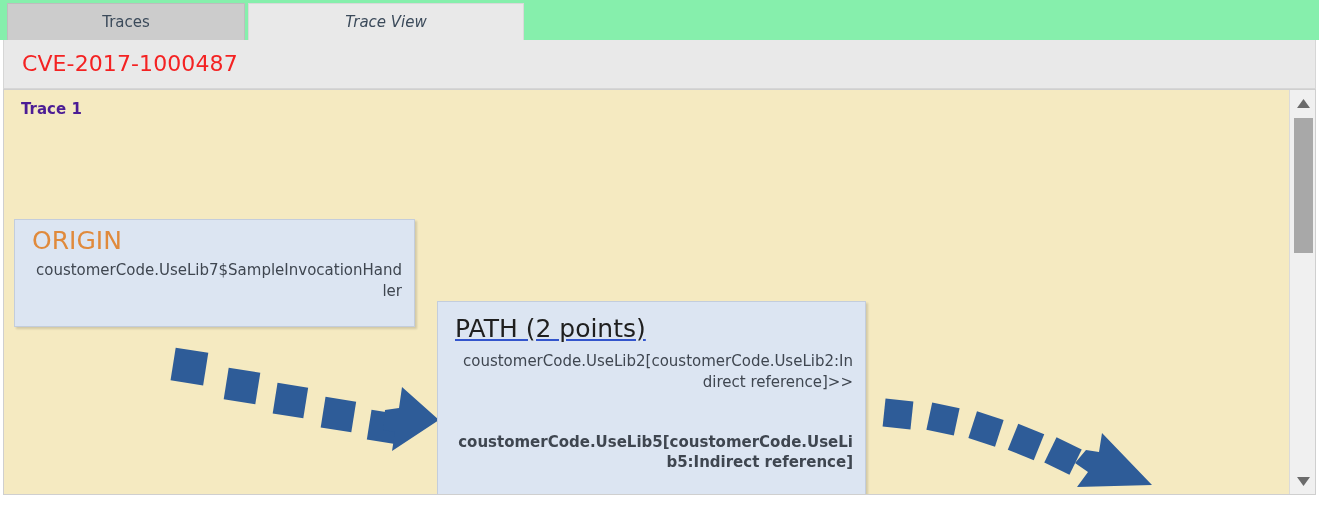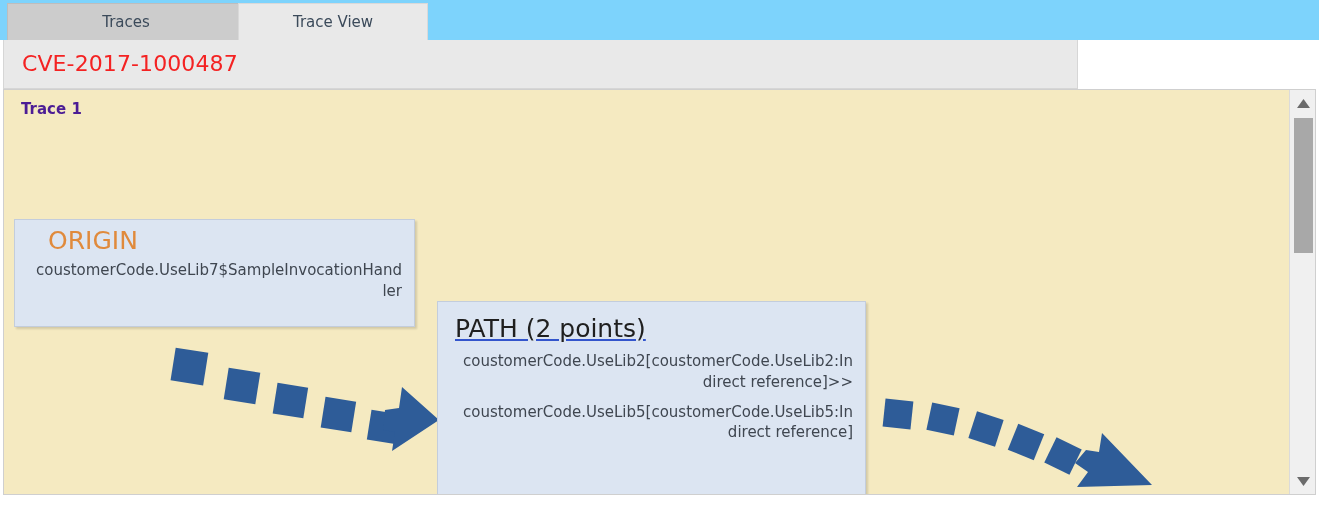--- a/index.html
+++ b/index.html
@@ -17,21 +17,21 @@
     width: 1319px;
     height: 505px;
     background: #ffffff;
   }
 
   
   .tabstrip {
     position: absolute;
     left: 0; top: 0;
     width: 1319px; height: 40px;
-    background: #7dd3fc;
+    background: #86efac;
   }
   .tab {
     position: absolute;
     top: 3px;
     height: 37px;
     display: flex;
     align-items: center;
     justify-content: center;
     font-size: 15px;
     color: #3b4a5a;
@@ -39,32 +39,33 @@
     user-select: none;
   }
   .tab-inactive {
     left: 7px;
     width: 238px;
     background: #cccccc;
     border: 1px solid #bdbdbd;
     border-bottom: none;
   }
   .tab-active {
-    left: 238px;
-    width: 190px;
+    left: 248px;
+    width: 276px;
     background: #e9e9e9;
     border: 1px solid #d9d9d9;
     border-bottom: none;
+    font-style: italic;
   }
 
   
   .cve-header {
     position: absolute;
     left: 3px; top: 40px;
-    width: 1075px; height: 49px;
+    width: 1313px; height: 49px;
     background: #e9e9e9;
     border: 1px solid #d6d6d6;
     border-top: none;
   }
   .cve-title {
     position: absolute;
     left: 18px; top: 11px;
     font-size: 22px;
     color: #f42222;
     letter-spacing: 0.1px;
@@ -121,30 +122,30 @@
     color: #3f4650;
     word-break: break-all;
     text-align: right;
   }
 
   #node-origin {
     left: 10px; top: 129px;
     width: 401px; height: 108px;
     padding: 8px 12px 6px 17px;
   }
-  #node-origin .node-title { margin: 0 0 6px 16px; }
+  #node-origin .node-title { margin: 0 0 6px 0; }
 
   #node-path {
     left: 433px; top: 211px;
     width: 429px; height: 203px;
     padding: 12px 12px 18px 17px;
   }
   #node-path .node-title { margin: 2px 0 9px 0; }
-  #node-path .path-entry { margin-bottom: 9px; }
-  #node-path .path-entry:last-child { margin-bottom: 12px; }
+  #node-path .path-entry { margin-bottom: 39px; }
+  #node-path .path-entry:last-child { margin-bottom: 12px; font-weight: bold; }
 
   
   .arrow-svg {
     position: absolute;
     pointer-events: none;
   }
   #arrow-1 { left: 160px; top: 252px; width: 275px; height: 115px; }
   #arrow-2 { left: 868px; top: 298px; width: 290px; height: 112px; }
 
   

